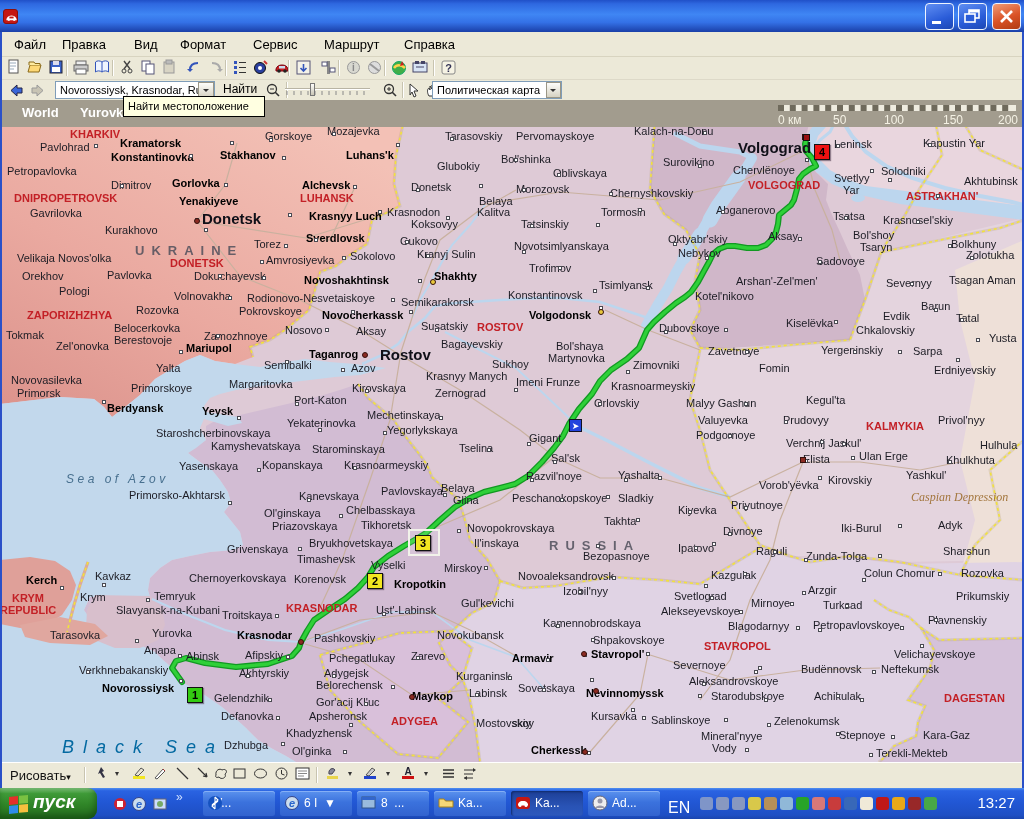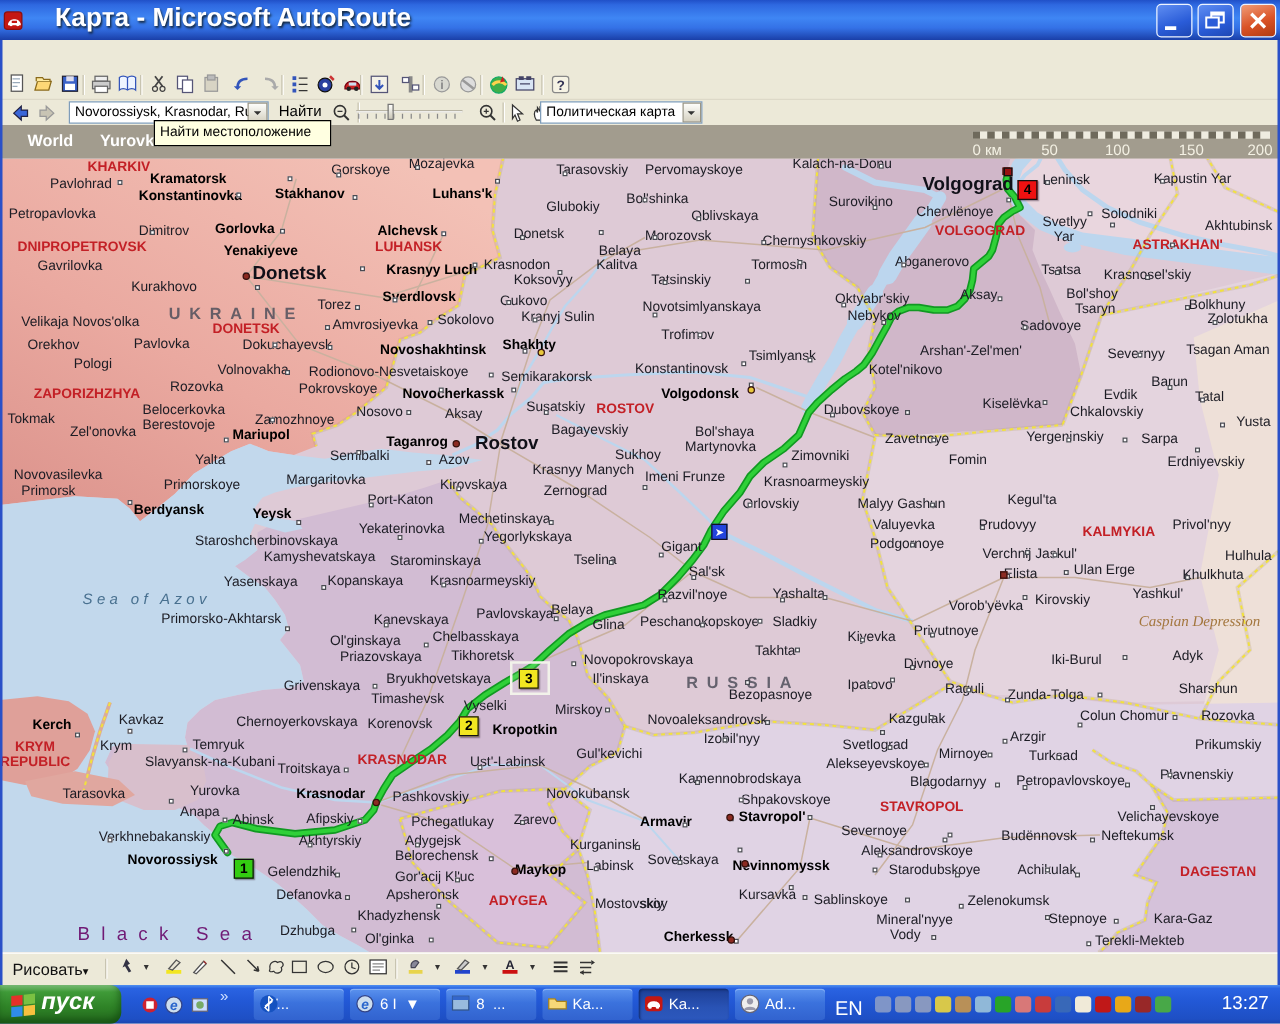--- a/index.html
+++ b/index.html
@@ -19,21 +19,21 @@
 .ic{position:absolute;top:2px;width:17px;height:17px}
 .sep{position:absolute;top:3px;width:1px;height:16px;background:#c8c4b0;box-shadow:1px 0 0 #fff}
 #tabbar{left:0;top:100px;width:1024px;height:27px;background:#a29c8e;color:#fff;font-weight:bold;font-size:13px}
 #map{left:0;top:127px;width:1024px;height:635px;background:#dcc7d4;overflow:hidden}
 #map .lb{position:absolute;font-size:11px;line-height:11px;color:#1c1c24;white-space:nowrap}
 #map .b{font-weight:bold;color:#000}
 #map .B{font-weight:bold;font-size:15px;line-height:14px;color:#101018}
 #map .r{font-weight:bold;color:#c32026;font-size:11px}
 #map .cap{color:#50505c;font-size:13px;letter-spacing:7px;font-weight:bold;opacity:.85}
 #map .sea{color:#48708f;font-size:12px;letter-spacing:3.5px;font-style:italic}
-#map .sea2{color:#701a75;font-size:15px;letter-spacing:9px;}
+#map .sea2{color:#0369a1;font-size:18px;letter-spacing:9px;font-style:italic}
 #map .geo{color:#a3763d;font-size:12px;font-style:italic;font-family:"Liberation Serif",serif}
 .mk{position:absolute;width:16px;height:16px;border:1px solid #111;color:#000;font-weight:bold;font-size:11px;text-align:center;line-height:15px;box-shadow:1px 1px 1px rgba(60,40,60,.5)}
 .dot{position:absolute;width:4px;height:4px;background:#fff;border:1px solid #4a4a52}
 .bdot{position:absolute;width:6px;height:6px;background:#8c2b22;border:1px solid #35100c;border-radius:50%}
 #drawbar{left:0;top:762px;width:1024px;height:26px;background:#ece9d8;border-top:1px solid #fff;font-size:13px;color:#111}
 #taskbar{left:0;top:788px;width:1024px;height:31px;background:linear-gradient(180deg,#4f8ff0 0%,#2a63e2 9%,#2258d6 42%,#1e4fc4 88%,#1a45ae 100%)}
 #start{position:absolute;left:0;top:0;width:97px;height:31px;border-radius:0 9px 9px 0;background:linear-gradient(180deg,#7cc078 0%,#3f9a38 18%,#2f8427 55%,#256e1f 90%);color:#fff;font-size:19px;font-weight:bold;font-style:italic;box-shadow:inset -2px -3px 6px rgba(0,40,0,.4)}
 .task{position:absolute;top:3px;height:25px;border-radius:3px;background:linear-gradient(180deg,#5b92ee,#3b72dd 45%,#3263cf);box-shadow:inset 0 1px 0 #85aff5;color:#fff;font-size:12px;line-height:25px;white-space:nowrap;overflow:hidden}
 .task.on{background:linear-gradient(180deg,#1d3f96,#2953b5 60%,#2c58bd);box-shadow:inset 1px 1px 2px #102a6a}
 #tray{position:absolute;right:0;top:0;width:330px;height:31px;background:linear-gradient(180deg,#3a85ec 0%,#2b68e2 10%,#245cd 50%,#2256cc 100%)}
@@ -44,33 +44,41 @@
 <div id="scr">
  <div class="abs" id="title">
       <div id="appico">
         <svg width="21" height="15" viewBox="0 0 21 15">
           <path d="M2 10 C4 5 7 4 10.5 4 C14 4 17 5 19 10 L19 12 H2 Z" fill="#fff"></path>
           <circle cx="6" cy="11" r="2.2" fill="#fff"></circle>
           <circle cx="15" cy="11" r="2.2" fill="#fff"></circle>
           <rect x="7" y="6" width="7" height="3" fill="#c51712"></rect>
         </svg>
       </div>
-  <span class="cap" style="left:44px">Карта - Microsoft AutoRoute</span>
   <div class="wbtn wb1" style="right:70px"><svg width="27" height="25">
           <rect x="6" y="17" width="9" height="3" fill="#fff"></rect>
         </svg></div>
   <div class="wbtn wb1" style="right:37px"><svg width="27" height="25">
           <rect x="10" y="6" width="10" height="8" fill="none" stroke="#fff" stroke-width="1.6"></rect>
           <rect x="6" y="10" width="10" height="8" fill="#2a5cd8" stroke="#fff" stroke-width="1.6"></rect>
           <rect x="10" y="6" width="10" height="2.5" fill="#fff"></rect>
         </svg></div>
   <div class="wbtn wbx" style="right:3px"><svg width="27" height="25">
           <path d="M8 7 L19 18 M19 7 L8 18" stroke="#fff" stroke-width="2.6"></path>
         </svg></div>
  </div>
+ <div class="abs" id="menubar">
+      <span style="left:14px">Файл</span>
+      <span style="left:62px">Правка</span>
+      <span style="left:134px">Вид</span>
+      <span style="left:180px">Формат</span>
+      <span style="left:253px">Сервис</span>
+      <span style="left:324px">Маршрут</span>
+      <span style="left:404px">Справка</span>
+    </div>
  <div class="abs tb" id="tb1">
       <svg class="ic" style="left:6px" width="17" height="17" viewBox="0 0 17 17">
         <rect x="3" y="1" width="9" height="13" fill="#fff" stroke="#555"></rect>
         <path d="M4 4h6M4 7h6M4 10h4" stroke="#9ab" stroke-width="1"></path>
       </svg>
       <svg class="ic" style="left:27px" width="17" height="17" viewBox="0 0 17 17">
         <path d="M1 13 L3 6 H14 L12 13 Z" fill="#fdd876" stroke="#8a6a1a"></path>
         <path d="M2 6 V3 H7 L8 4.5 H13 V6" fill="#fdeaa0" stroke="#8a6a1a"></path>
       </svg>
       <svg class="ic" style="left:48px" width="17" height="17" viewBox="0 0 17 17">
@@ -370,21 +378,21 @@
       <div class="lb" style="left:417px;top:122px">Kranyj Sulin</div>
       <div class="lb cap" style="left:135px;top:118px">UKRAINE</div>
       <div class="lb" style="left:17px;top:126px">Velikaja Novos'olka</div>
       <div class="lb r" style="left:170px;top:131px">DONETSK</div>
       <div class="lb" style="left:266px;top:128px">Amvrosiyevka</div>
       <div class="lb" style="left:350px;top:124px">Sokolovo</div>
       <div class="lb" style="left:22px;top:144px">Orekhov</div>
       <div class="lb" style="left:107px;top:143px">Pavlovka</div>
       <div class="lb" style="left:194px;top:144px">Dokuchayevsk</div>
       <div class="lb b" style="left:304px;top:148px">Novoshakhtinsk</div>
-      <div class="lb b" style="left:402px;top:144px">Shakhty</div>
+      <div class="lb b" style="left:434px;top:144px">Shakhty</div>
       <div class="lb" style="left:59px;top:159px">Pologi</div>
       <div class="lb" style="left:174px;top:164px">Volnovakha</div>
       <div class="lb" style="left:247px;top:166px">Rodionovo-Nesvetaiskoye</div>
       <div class="lb" style="left:401px;top:170px">Semikarakorsk</div>
       <div class="lb r" style="left:27px;top:183px">ZAPORIZHZHYA</div>
       <div class="lb" style="left:136px;top:178px">Rozovka</div>
       <div class="lb" style="left:239px;top:179px">Pokrovskoye</div>
       <div class="lb b" style="left:322px;top:183px">Novocherkassk</div>
       <div class="lb" style="left:6px;top:203px">Tokmak</div>
       <div class="lb" style="left:114px;top:196px">Belocerkovka</div>
@@ -475,21 +483,21 @@
       <div class="lb" style="left:312px;top:317px">Starominskaya</div>
       <div class="lb" style="left:459px;top:316px">Tselina</div>
       <div class="lb" style="left:179px;top:334px">Yasenskaya</div>
       <div class="lb" style="left:262px;top:333px">Kopanskaya</div>
       <div class="lb" style="left:344px;top:333px">Krasnoarmeyskiy</div>
       <div class="lb sea" style="left:66px;top:347px">Sea of Azov</div>
       <div class="lb" style="left:129px;top:363px">Primorsko-Akhtarsk</div>
       <div class="lb" style="left:299px;top:364px">Kanevskaya</div>
       <div class="lb" style="left:381px;top:359px">Pavlovskaya</div>
       <div class="lb" style="left:441px;top:356px">Belaya</div>
-      <div class="lb" style="left:474px;top:368px">Glina</div>
+      <div class="lb" style="left:453px;top:368px">Glina</div>
       <div class="lb" style="left:264px;top:381px">Ol'ginskaya</div>
       <div class="lb" style="left:346px;top:378px">Chelbasskaya</div>
       <div class="lb" style="left:361px;top:393px">Tikhoretsk</div>
       <div class="lb" style="left:467px;top:396px">Novopokrovskaya</div>
       <div class="lb" style="left:272px;top:394px">Priazovskaya</div>
       <div class="lb" style="left:474px;top:411px">Il'inskaya</div>
       <div class="lb" style="left:309px;top:411px">Bryukhovetskaya</div>
       <div class="lb" style="left:227px;top:417px">Grivenskaya</div>
       <div class="lb" style="left:297px;top:427px">Timashevsk</div>
       <div class="lb" style="left:444px;top:436px">Mirskoy</div>

